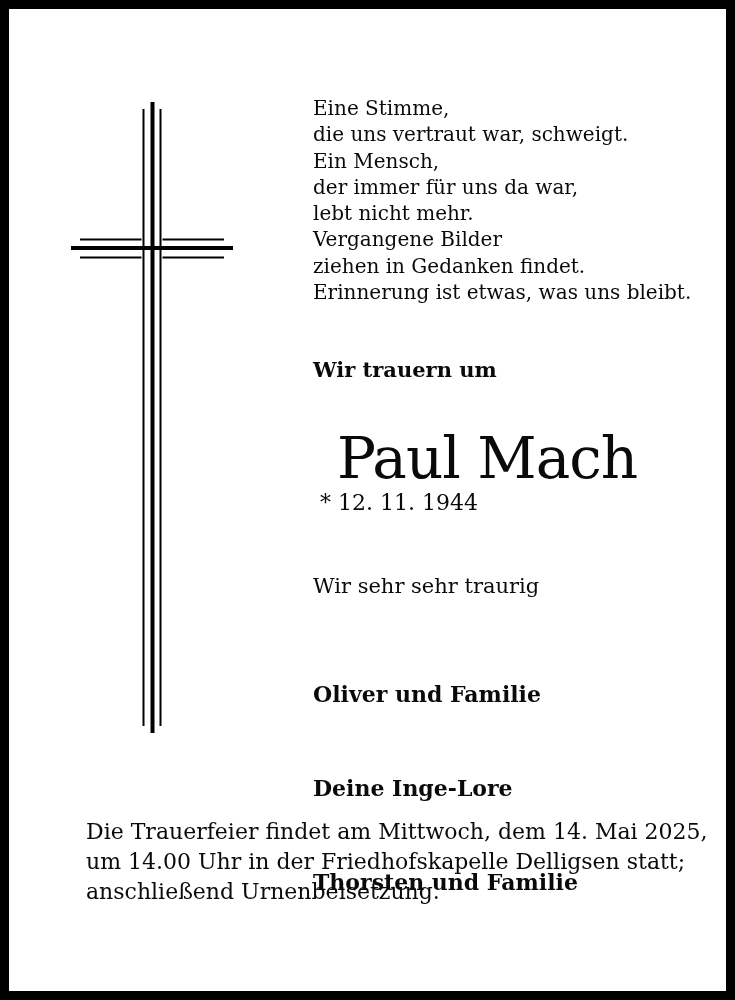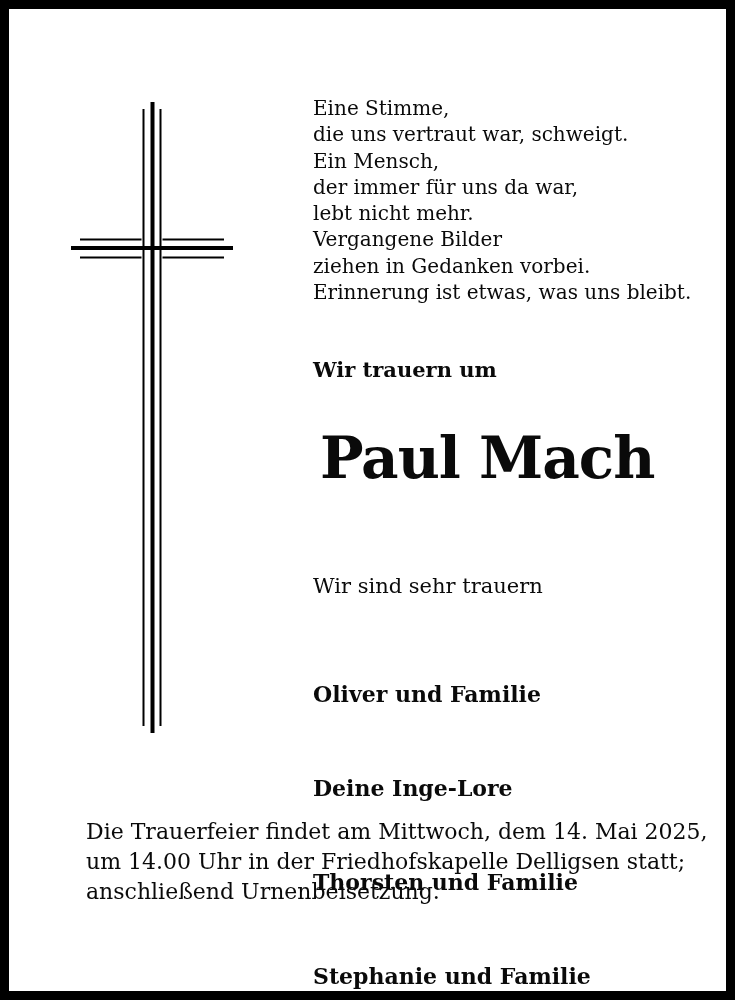--- a/index.html
+++ b/index.html
@@ -44,21 +44,21 @@
   .name-block {
     position: absolute;
     left: 311px;
     top: 419px;
     width: 334px;
     text-align: center;
   }
   .deceased-name {
     font-size: 58px;
     line-height: 60px;
-    font-weight: bold;
+    font-weight: normal;
     white-space: nowrap;
     letter-spacing: -1px;
   }
   .dates {
     position: absolute;
     left: 311px;
     top: 481px;
     width: 340px;
     display: flex;
     justify-content: space-between;
@@ -112,38 +112,38 @@
     <line x1="22" y1="162.5" x2="83.5" y2="162.5" stroke="#000" stroke-width="2"></line>
     <line x1="104.5" y1="162.5" x2="166" y2="162.5" stroke="#000" stroke-width="2"></line>
   </svg>
 
   <div class="poem">Eine Stimme,
 die uns vertraut war, schweigt.
 Ein Mensch,
 der immer für uns da war,
 lebt nicht mehr.
 Vergangene Bilder
-ziehen in Gedanken vorbei.
+ziehen in Gedanken findet.
 Erinnerung ist etwas, was uns bleibt.</div>
 
   <div class="intro">Wir trauern um</div>
 
   <div class="name-block">
     <div class="deceased-name">Paul Mach</div>
   </div>
 
   <div class="dates">
+    <span>* 12. 11. 1944</span>
   </div>
 
-  <div class="sad-line">Wir sind sehr trauern</div>
+  <div class="sad-line">Wir sehr sehr traurig</div>
 
   <div class="mourners">
     <div>Oliver und Familie</div>
     <div>Deine Inge-Lore</div>
     <div>Thorsten und Familie</div>
-    <div>Stephanie und Familie</div>
   </div>
 
   <div class="funeral">Die Trauerfeier findet am Mittwoch, dem 14. Mai 2025,
 um 14.00 Uhr in der Friedhofskapelle Delligsen statt;
 anschließend Urnenbeisetzung.</div>
 
 </div>
 
 </body></html>

